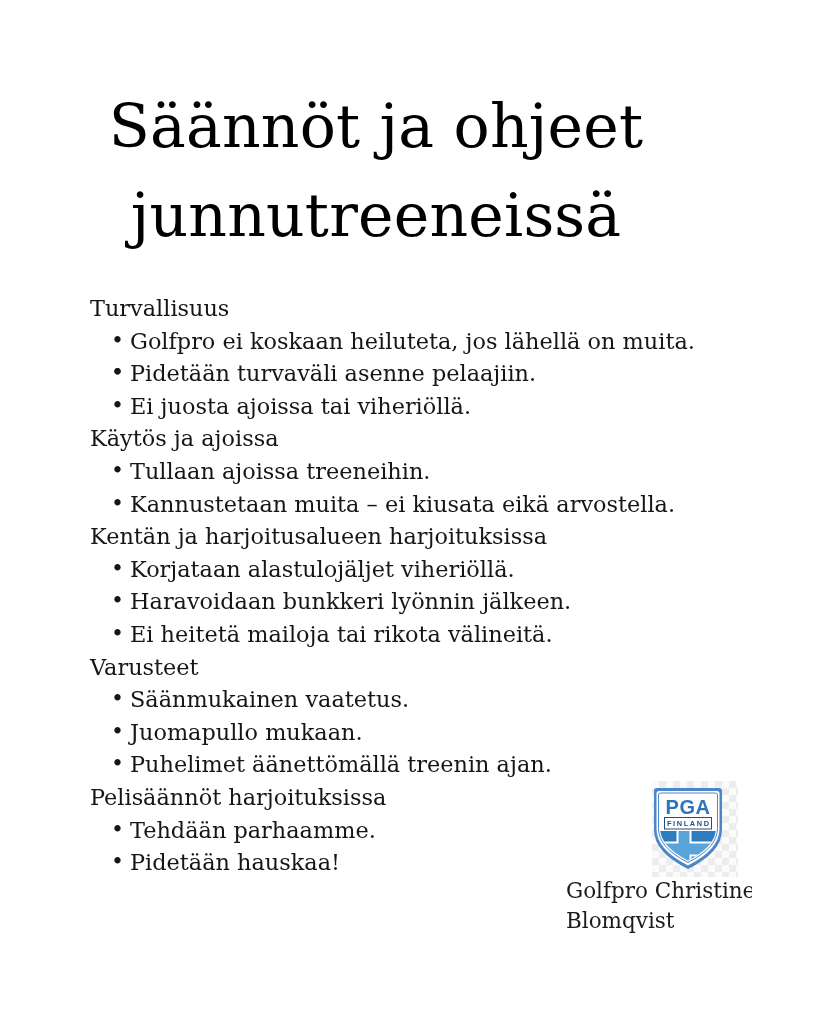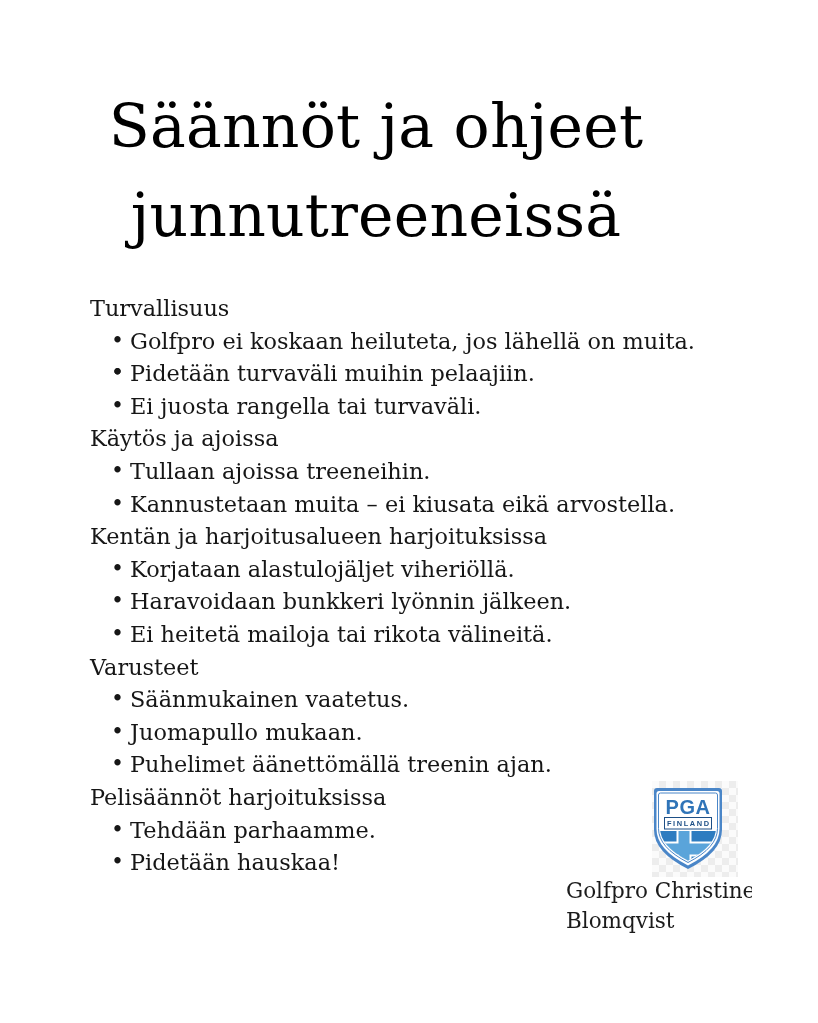--- a/index.html
+++ b/index.html
@@ -93,22 +93,22 @@
 
   <div class="title-block">
     <div>Säännöt ja ohjeet</div>
     <div>junnutreeneissä</div>
   </div>
 
   <div class="rules-list">
       <div class="section-header">Turvallisuus</div>
       <div class="bullet-item"><span class="bullet">•</span><span>Golfpro ei koskaan heiluteta, jos lähellä on muita.</span></div>
       <div class="bullet-item"><span class="bullet">•</span></div>
-      <div class="bullet-item"><span class="bullet">•</span><span>Pidetään turvaväli muihin pelaajiin.</span></div>
-      <div class="bullet-item"><span class="bullet">•</span><span>Ei juosta rangella tai turvaväli.</span></div>
+      <div class="bullet-item"><span class="bullet">•</span><span>Pidetään turvaväli asenne pelaajiin.</span></div>
+      <div class="bullet-item"><span class="bullet">•</span><span>Ei juosta ajoissa tai viheriöllä.</span></div>
       <div class="section-header">Käytös ja ajoissa</div>
       <div class="bullet-item"><span class="bullet">•</span><span>Tullaan ajoissa treeneihin.</span></div>
       <div class="bullet-item"><span class="bullet">•</span><span>Kannustetaan muita – ei kiusata eikä arvostella.</span></div>
       <div class="section-header">Kentän ja harjoitusalueen harjoituksissa</div>
       <div class="bullet-item"><span class="bullet">•</span><span>Korjataan alastulojäljet viheriöllä.</span></div>
       <div class="bullet-item"><span class="bullet">•</span><span>Haravoidaan bunkkeri lyönnin jälkeen.</span></div>
       <div class="bullet-item"><span class="bullet">•</span><span>Ei heitetä mailoja tai rikota välineitä.</span></div>
       <div class="section-header">Varusteet</div>
       <div class="bullet-item"><span class="bullet">•</span><span>Säänmukainen vaatetus.</span></div>
       <div class="bullet-item"><span class="bullet">•</span><span>Juomapullo mukaan.</span></div>

